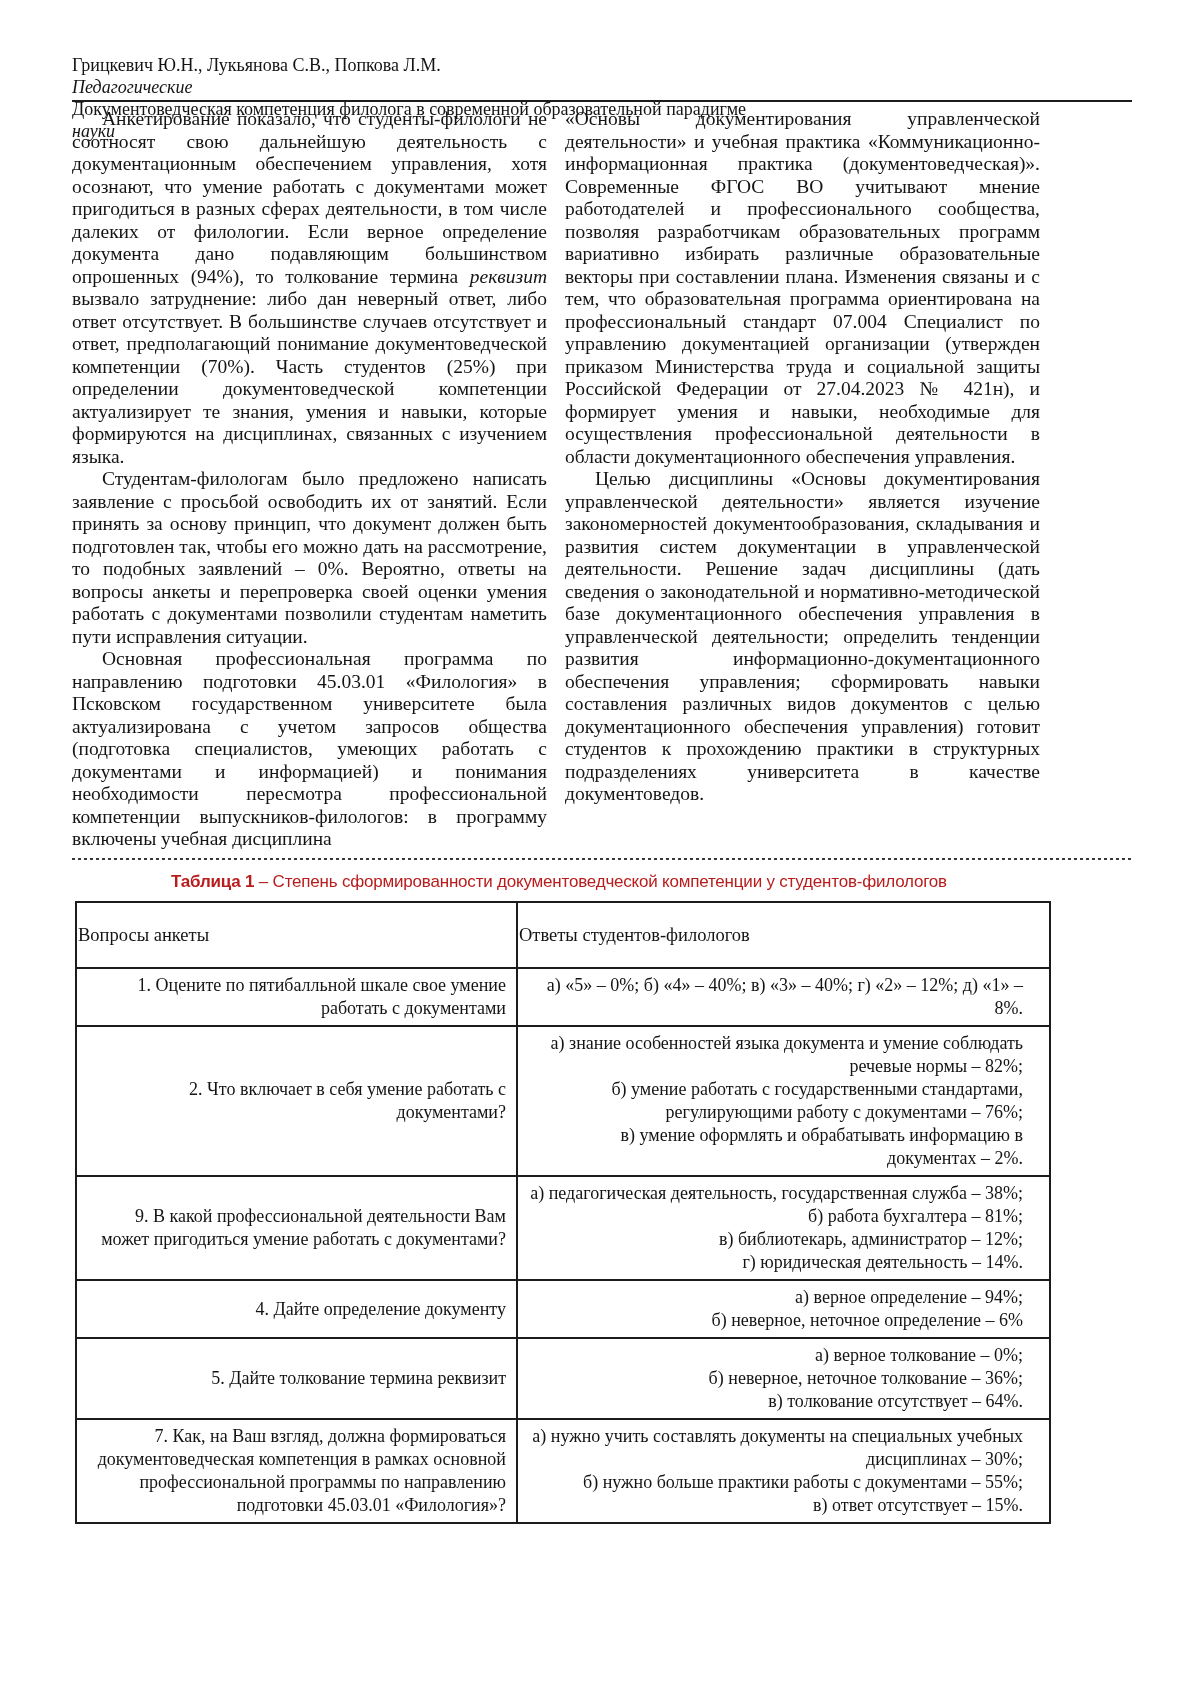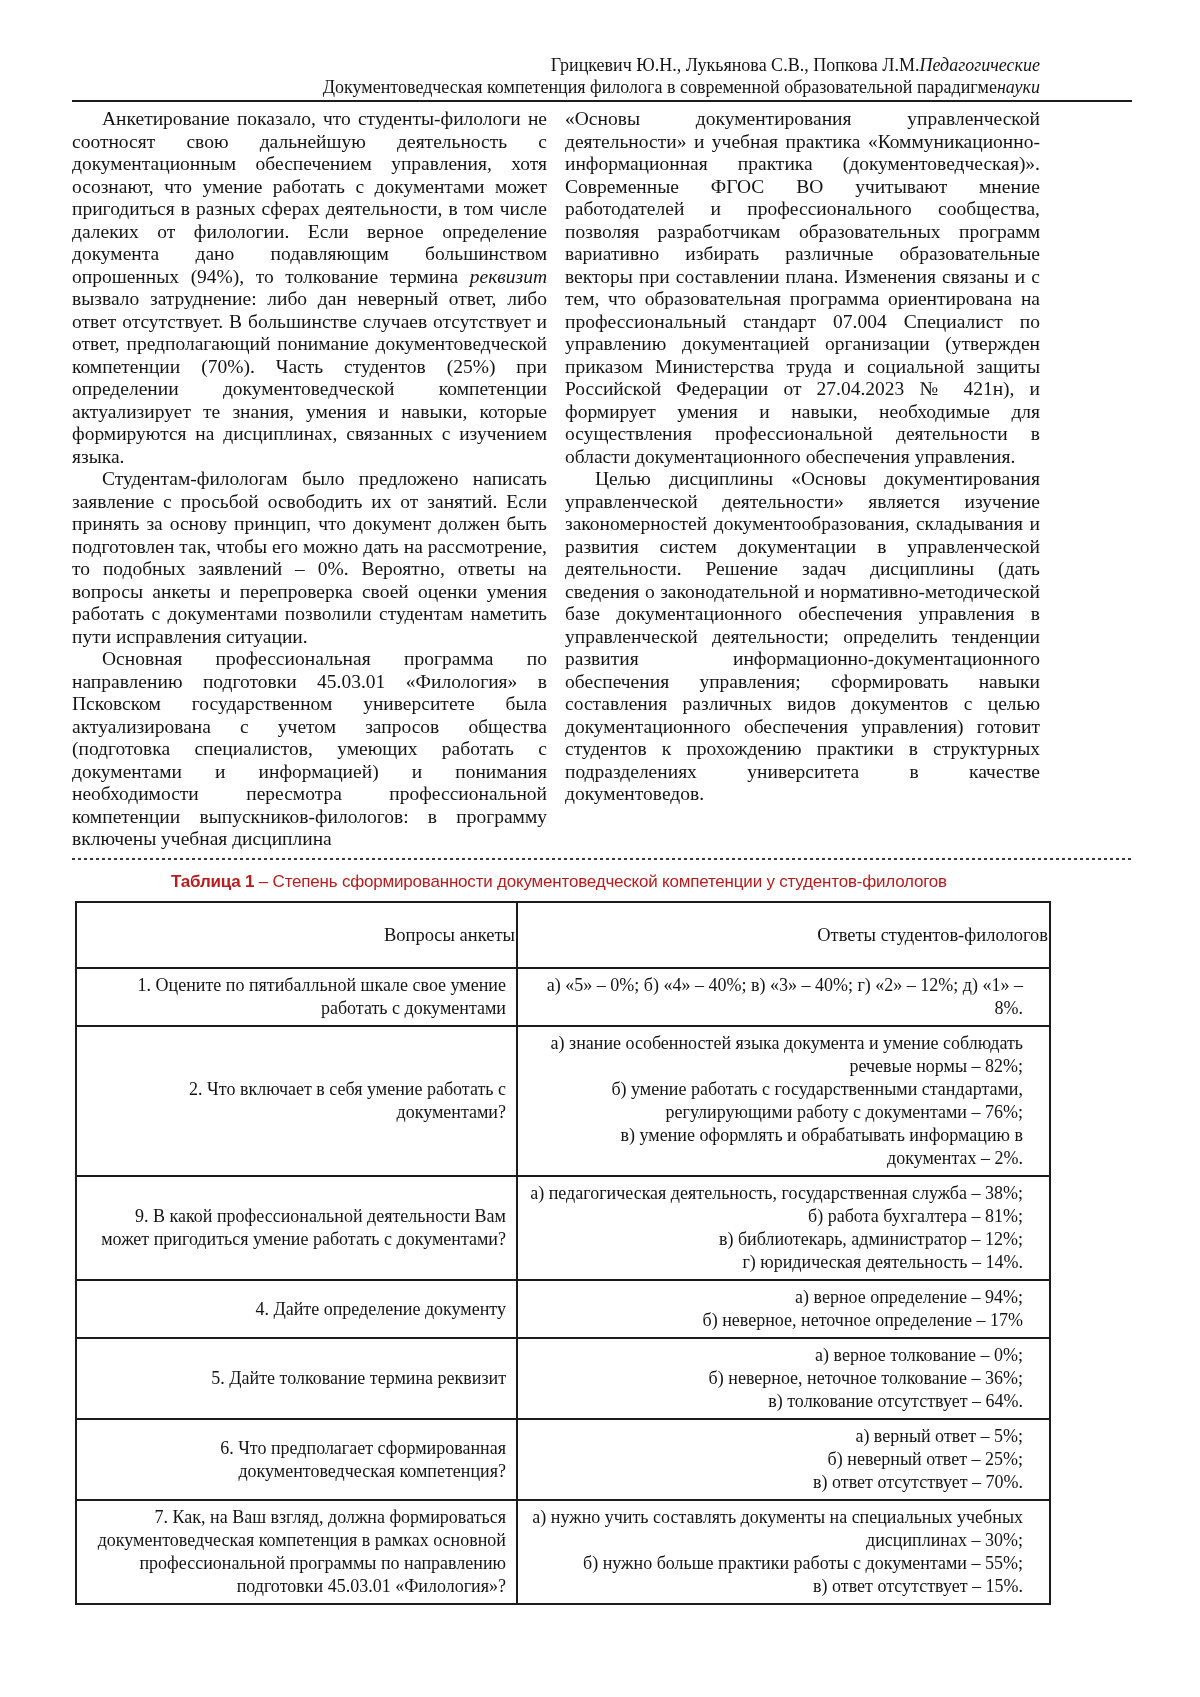--- a/index.html
+++ b/index.html
@@ -8,21 +8,21 @@
     background:#ffffff;
     font-family:"Liberation Serif", serif;
     color:#141414;
     position:relative;
     overflow:hidden;
   }
   .page { position:relative; width:1200px; height:1697px; }
 
   
   header { position:absolute; top:54px; left:72px; width:968px; font-size:18px; line-height:22px; }
-  .hrow { display:flex; justify-content:flex-end; }
+  .hrow { display:flex; justify-content:center;flex-direction:column; }
   .hrow .sec { font-style:italic; }
   .header-rule {
     position:absolute; top:100px; left:72px; width:1060px;
     border-top:2px solid #1c1c1c; height:0;
   }
 
   
   .columns {
     position:absolute; top:108px; left:72px; width:968px;
     display:flex; gap:18px;
@@ -44,21 +44,21 @@
     font-size:17px; letter-spacing:-0.2px; color:#b91c1c;
   }
   .caption b { font-weight:bold; }
   table.survey {
     margin-top:9px; margin-left:3px;
     width:974px; border-collapse:collapse; table-layout:fixed;
     font-size:18px; line-height:23px; color:#141414;
   }
   table.survey th, table.survey td { border:2px solid #1c1c1c; }
   table.survey th {
-    height:62px; text-align:right; vertical-align:middle;
+    height:62px; text-align:left; vertical-align:middle;
     font-weight:normal; font-size:18.5px;
   }
   td.q { padding:5px 10px 5px 8px; vertical-align:middle; text-align:right; }
   td.a { padding:5px 26px 5px 9px; vertical-align:middle; text-align:right; }
   td.a div { margin:0; }
 
   
   footer { position:absolute; top:1620px; left:72px; width:1062px; }
   .footer-rule { width:1060px; height:0; border-top:5px double #1c1c1c; }
   .frow {
@@ -133,37 +133,29 @@
               <div>а) педагогическая деятельность, государственная служба – 38%;</div>
               <div>б) работа бухгалтера – 81%;</div>
               <div>в) библиотекарь, администратор – 12%;</div>
               <div>г) юридическая деятельность – 14%.</div>
             </td>
           </tr>
           <tr>
             <td class="q">4. Дайте определение документу</td>
             <td class="a">
               <div>а) верное определение – 94%;</div>
-              <div>б) неверное, неточное определение – 17%</div>
+              <div>б) неверное, неточное определение – 6%</div>
             </td>
           </tr>
           <tr>
             <td class="q">5. Дайте толкование термина реквизит</td>
             <td class="a">
               <div>а) верное толкование – 0%;</div>
               <div>б) неверное, неточное толкование – 36%;</div>
               <div>в) толкование отсутствует – 64%.</div>
-            </td>
-          </tr>
-          <tr>
-            <td class="q">6. Что предполагает сформированная документоведческая компетенция?</td>
-            <td class="a">
-              <div>а) верный ответ – 5%;</div>
-              <div>б) неверный ответ – 25%;</div>
-              <div>в) ответ отсутствует – 70%.</div>
             </td>
           </tr>
           <tr>
             <td class="q">7. Как, на Ваш взгляд, должна формироваться документоведческая компетенция в рамках основной профессиональной программы по направлению подготовки 45.03.01 «Филология»?</td>
             <td class="a">
               <div>а) нужно учить составлять документы на специальных учебных дисциплинах – 30%;</div>
               <div>б) нужно больше практики работы с документами – 55%;</div>
               <div>в) ответ отсутствует – 15%.</div>
             </td>
           </tr>

